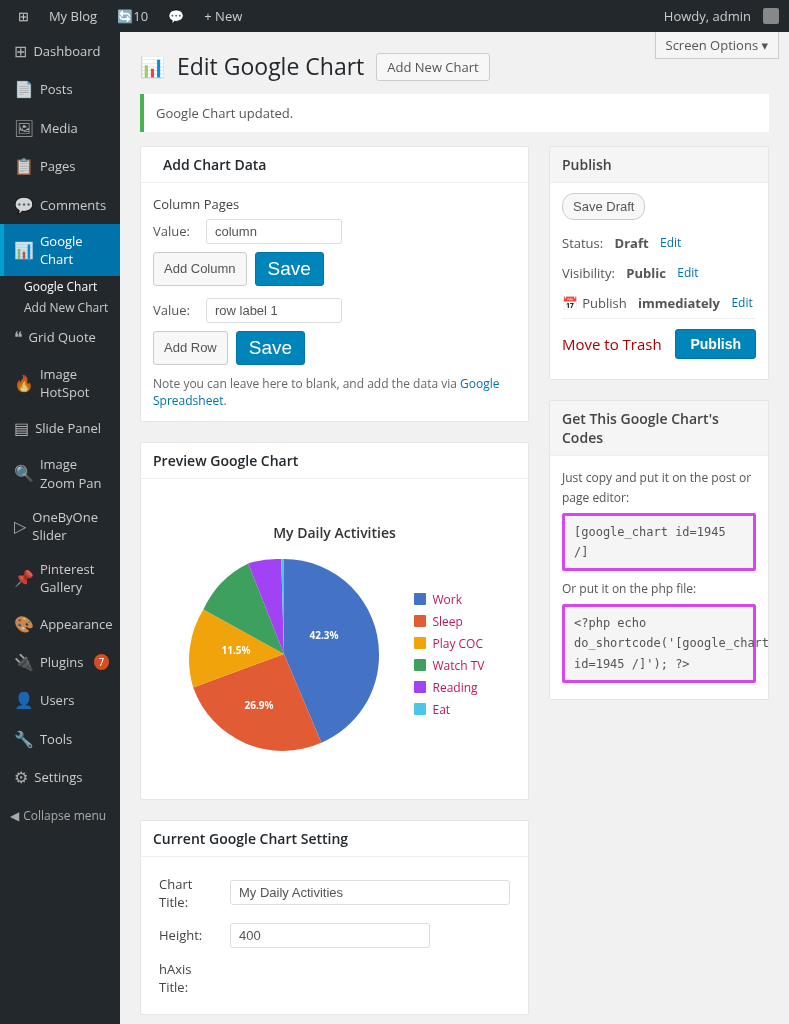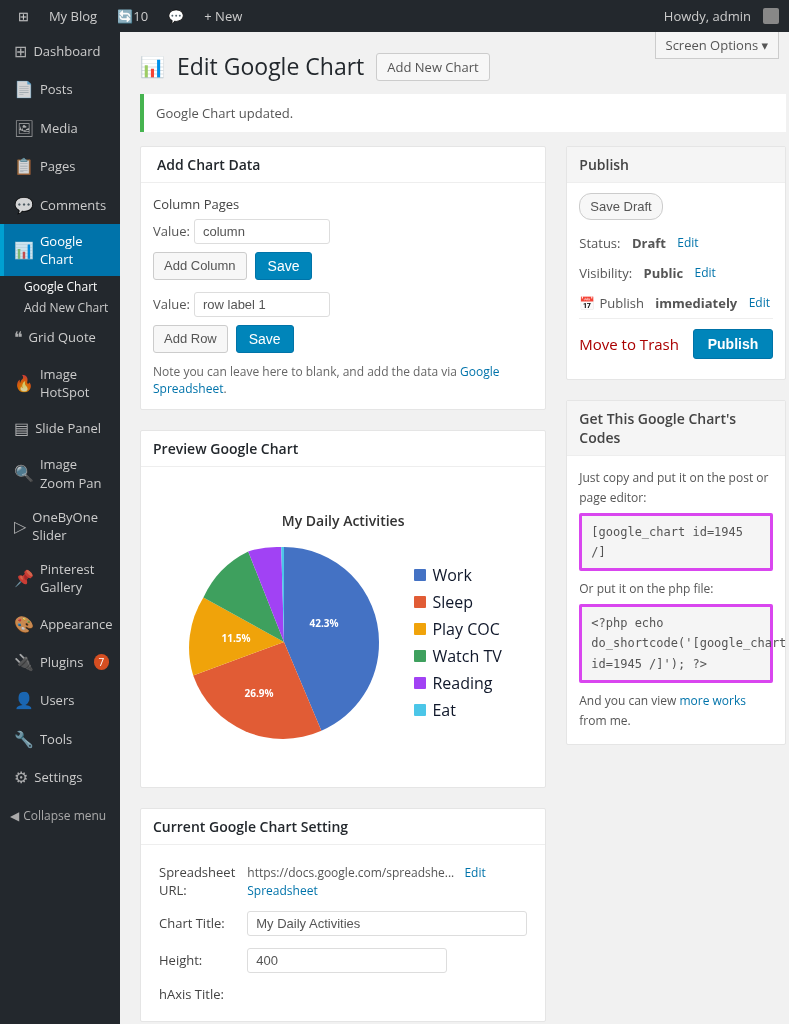--- a/index.html
+++ b/index.html
@@ -88,31 +88,31 @@
     .content-side { width: 220px; flex-shrink: 0; }
 
     
     .metabox {
       background: #fff;
       border: 1px solid #e5e5e5;
       margin-bottom: 20px;
       border-radius: 2px;
     }
     .metabox-header {
-      padding: 8px 16px;
+      padding: 8px 22px;
       border-bottom: 1px solid #eee;
       font-size: 14px;
       font-weight: 600;
       color: #23282d;
     }
     .metabox-body { padding: 12px; }
 
     
     .post-title { font-size: 21px; font-weight: 400; color: #23282d; margin-bottom: 14px; }
-    .field-row { display: flex; align-items: center; gap: 4px; margin-bottom: 8px; font-size: 13px; }
+    .field-row { display: flex; align-items: center; gap: 16px; margin-bottom: 8px; font-size: 13px; }
     .field-row label { color: #555; }
     .text-input {
       border: 1px solid #ddd;
       border-radius: 3px;
       padding: 4px 8px;
       font-size: 13px;
       color: #555;
       width: 136px;
     }
     .btn-default {
@@ -123,21 +123,21 @@
       font-size: 13px;
       cursor: pointer;
       color: #555;
     }
     .btn-save {
       background: #0085ba;
       border: 1px solid #0073a8;
       color: #fff;
       border-radius: 3px;
       padding: 5px 12px;
-      font-size: 14px;
+      font-size: 19px;
       cursor: pointer;
     }
     .note { font-size: 12px; color: #666; margin-top: 8px; }
     .note a { color: #0073aa; text-decoration: none; }
 
     
     .preview-section {
       background: #fff;
       border: 1px solid #e5e5e5;
       margin-bottom: 20px;
@@ -146,21 +146,21 @@
     .preview-header { padding: 8px 12px; border-bottom: 1px solid #eee; font-size: 14px; font-weight: 600; color: #23282d; }
     .preview-body { padding: 20px; display: flex; justify-content: center; align-items: center; min-height: 320px; }
 
     
     .chart-container { text-align: center; width: 100%; }
     .chart-title { font-size: 14px; font-weight: 600; margin-bottom: 12px; color: #333; }
     .chart-area { display: flex; align-items: center; justify-content: center; gap: 30px; }
     .pie-chart { position: relative; width: 200px; height: 200px; }
     .pie-chart svg { width: 200px; height: 200px; }
     .legend { display: flex; flex-direction: column; gap: 5px; text-align: left; }
-    .legend-item { display: flex; align-items: center; gap: 6px; font-size: 16px; color: #0f172a; }
+    .legend-item { display: flex; align-items: center; gap: 6px; font-size: 12px; color: #be185d; }
     .legend-color { width: 12px; height: 12px; display: inline-block; border-radius: 1px; flex-shrink: 0; }
 
     
     .settings-section { background: #fff; border: 1px solid #e5e5e5; margin-bottom: 20px; border-radius: 2px; }
     .settings-header { padding: 8px 12px; font-size: 14px; font-weight: 600; color: #23282d; border-bottom: 1px solid #eee; }
     .settings-body { padding: 12px; }
     .settings-table { width: 100%; border-collapse: collapse; }
     .settings-table tr td { padding: 6px 6px; vertical-align: middle; font-size: 13px; color: #555; }
     .settings-table tr td:first-child { width: 200px; font-weight: 500; color: #444; }
     .settings-input {
@@ -436,28 +436,20 @@
               </div>
             </div>
           </div>
         </div>
 
         <div class="settings-section">
           <div class="settings-header">Current Google Chart Setting</div>
           <div class="settings-body">
             <table class="settings-table">
               <tbody>
-                  <tr>
-                <td>Spreadsheet URL:</td>
-                <td>
-                  <span style="font-size:12px;color:#555;">https://docs.google.com/spreadshe...</span>
-                  &nbsp;
-                  <a href="#" class="edit-link">Edit Spreadsheet</a>
-                </td>
-              </tr>
               <tr>
                 <td>Chart Title:</td>
                 <td><input class="settings-input-wide" type="text" value="My Daily Activities" style=""></td>
               </tr>
               <tr>
                 <td>Height:</td>
                 <td><input class="settings-input" type="text" value="400" style=""></td>
               </tr>
               <tr>
                 <td>hAxis Title:</td>
@@ -508,22 +500,19 @@
           </div>
         </div>
 
         <div class="codes-box">
           <div class="codes-header">Get This Google Chart's Codes</div>
           <div class="codes-body">
             <p>Just copy and put it on the post or page editor:</p>
             <div class="code-block">[google_chart id=1945 /]</div>
             <p style="margin-top:8px;">Or put it on the php file:</p>
             <div class="code-block">&lt;?php echo do_shortcode('[google_chart id=1945 /]'); ?&gt;</div>
-            <p style="margin-top:8px;">
-              And you can view <a href="#" class="edit-link">more works</a> from me.
-            </p>
           </div>
         </div>
       </div>
     </div>
 
   </div>
 </div>
 
 </body></html>

